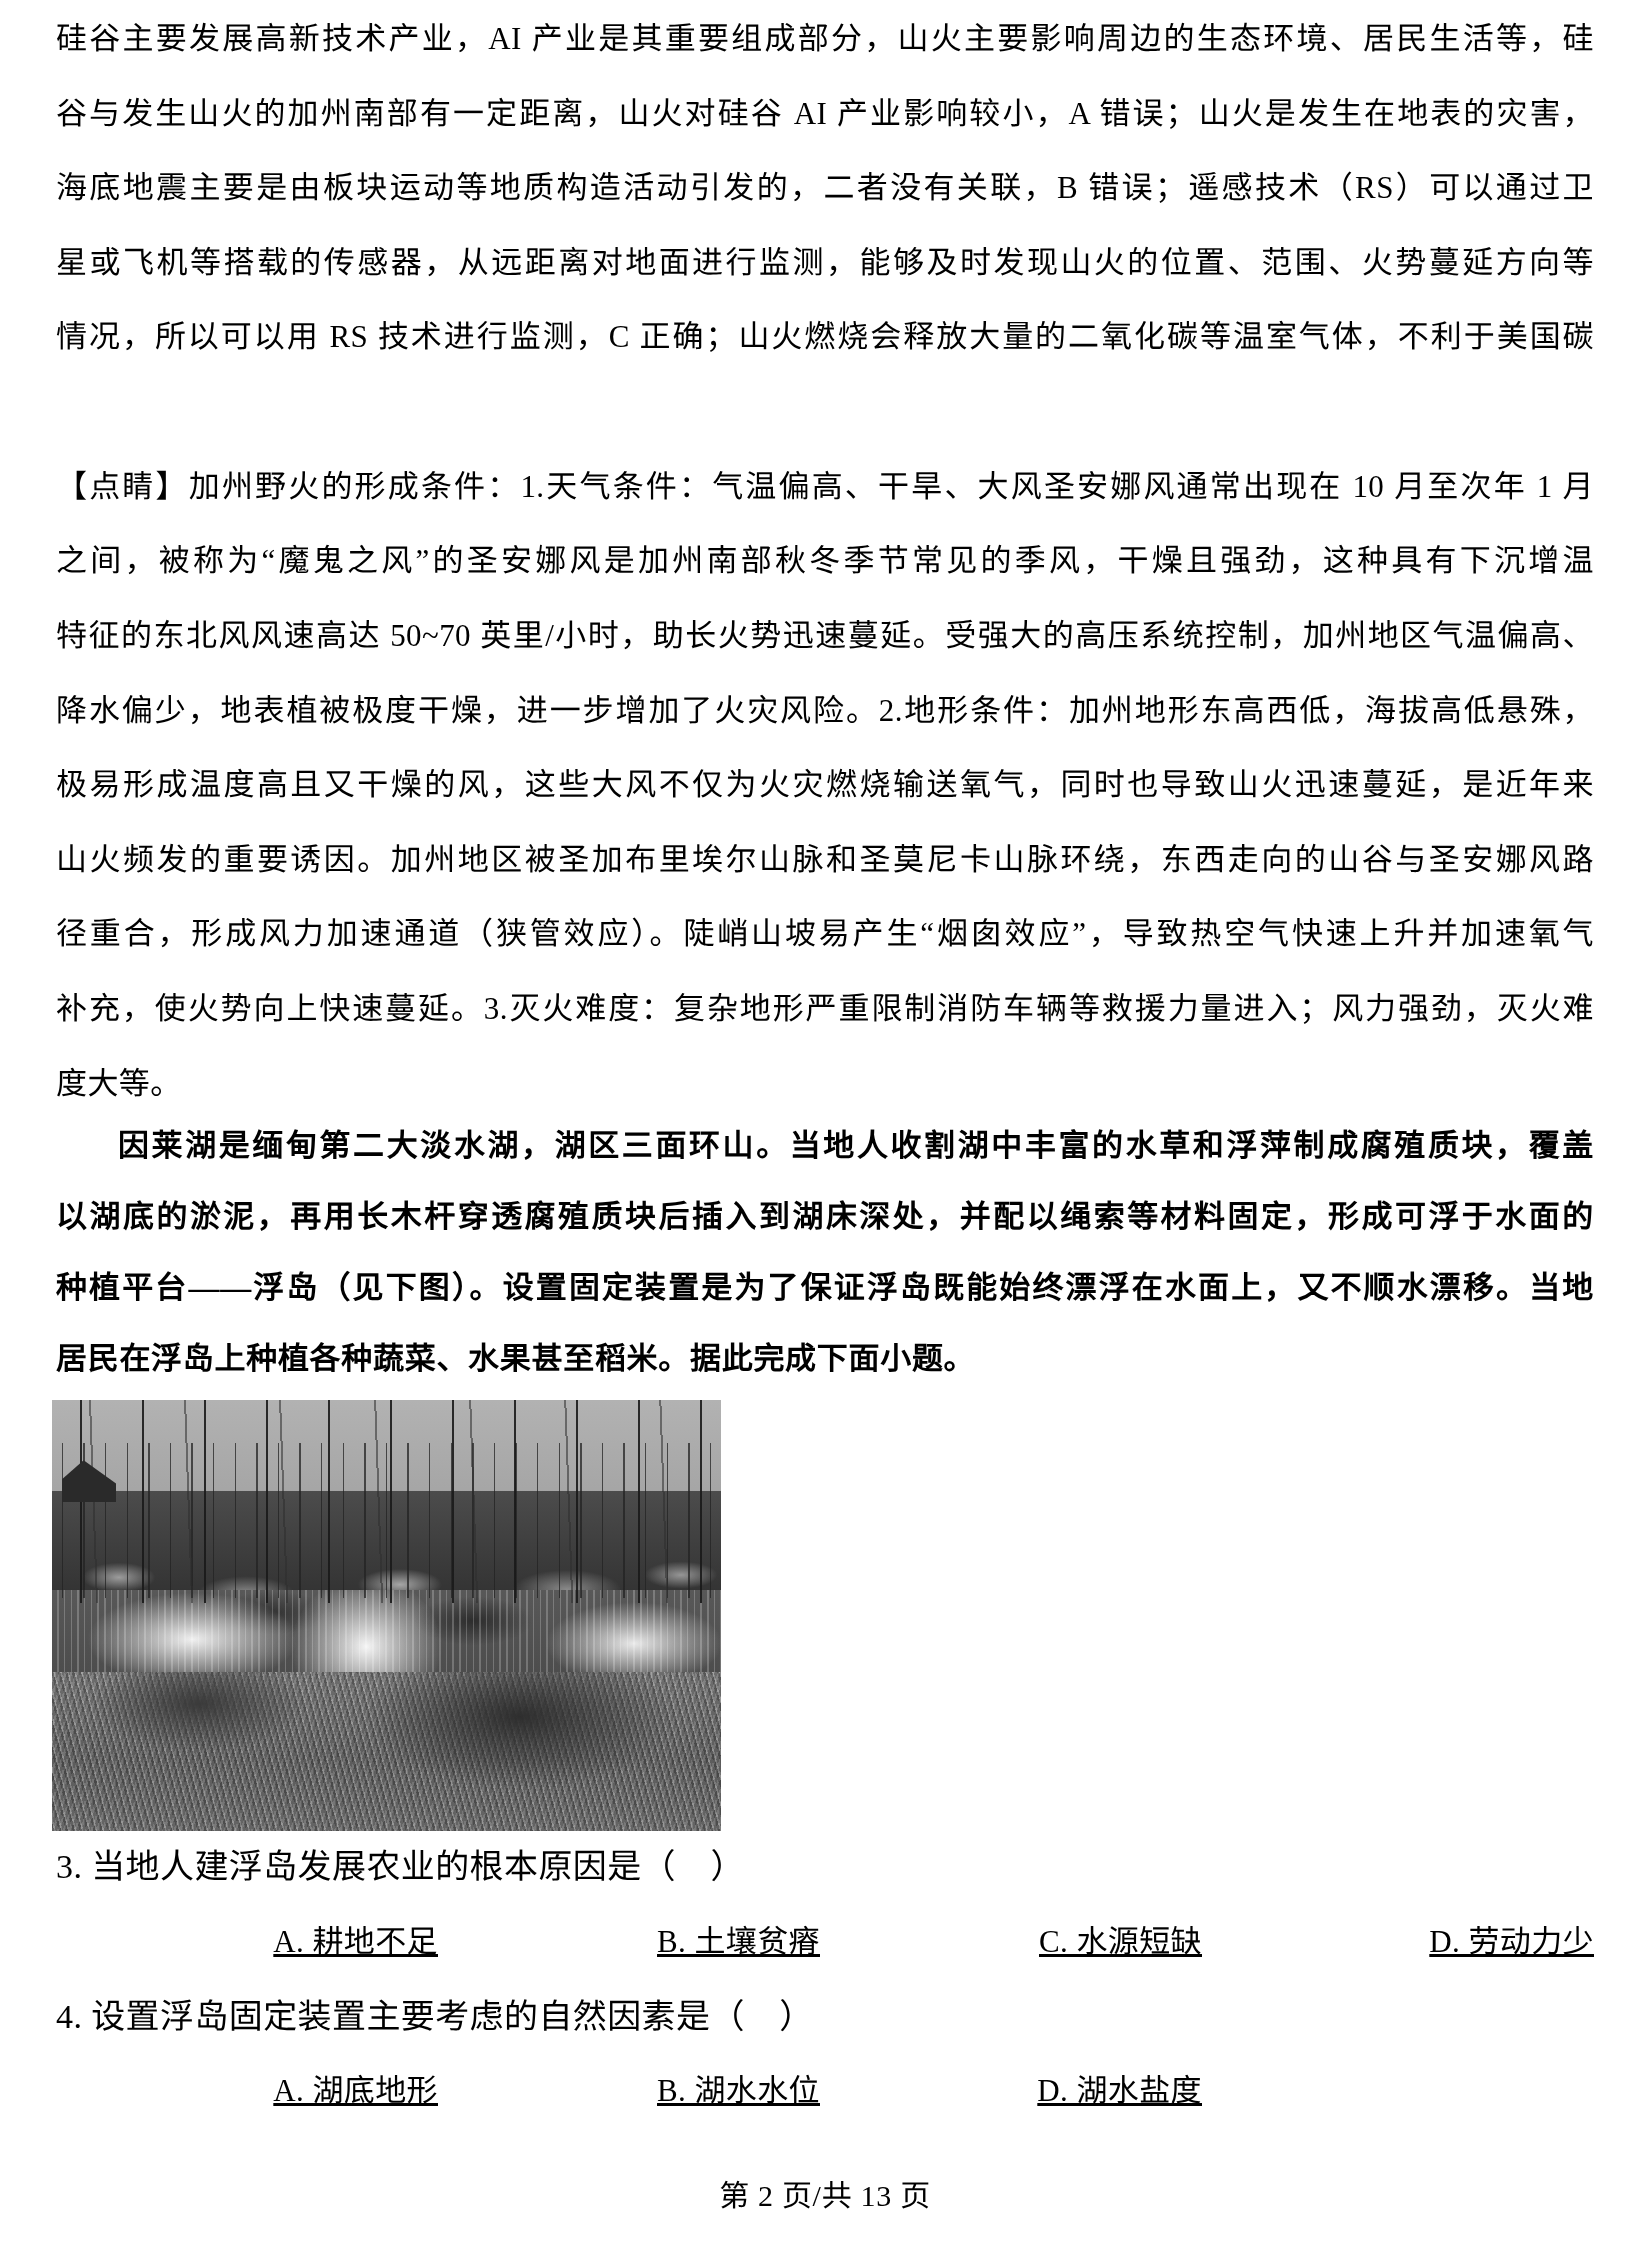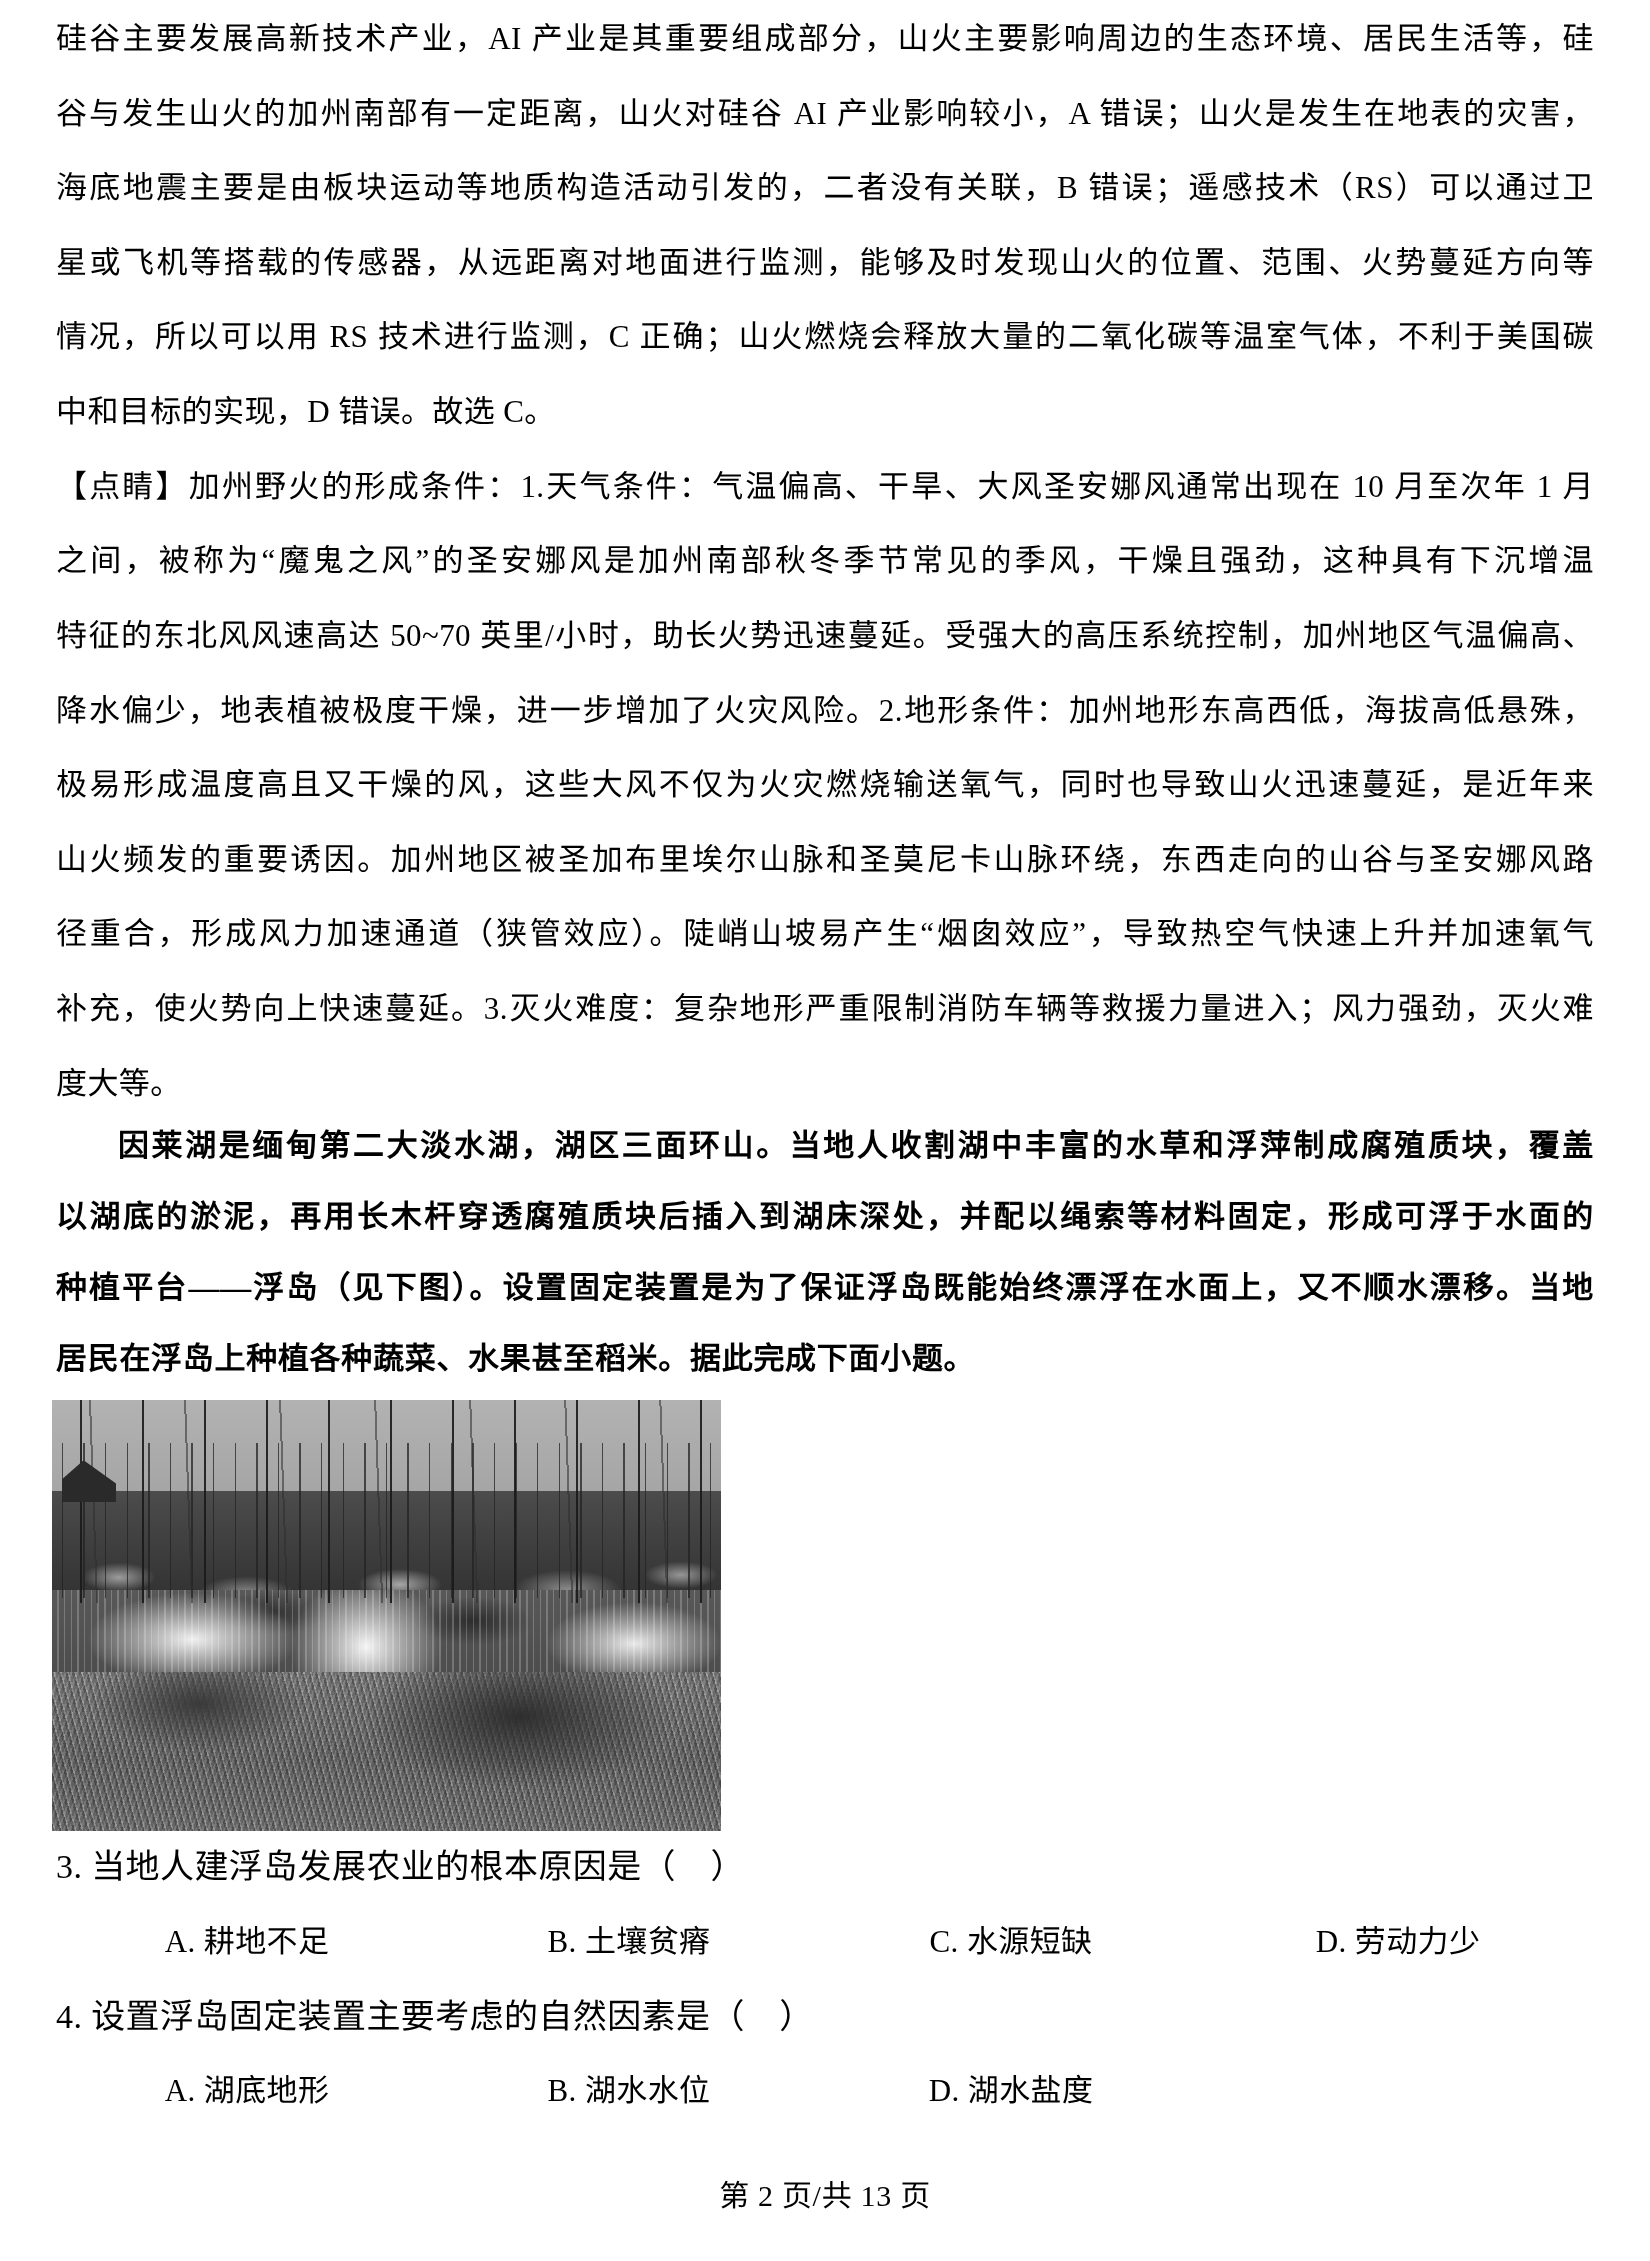--- a/index.html
+++ b/index.html
@@ -76,39 +76,38 @@
   
   .q-stem{
     position:absolute;left:56px;width:1538px;height:60px;
     font-size:34px;line-height:60px;text-align:left;letter-spacing:0.4px;
   }
   .options-row{
     position:absolute;left:56px;width:1538px;height:60px;
     display:grid;grid-template-columns:382px 382px 382px auto;
     font-size:31px;line-height:60px;letter-spacing:0.4px;
   }
-  .option{text-align:center;}
+  .option{text-align:right;text-decoration:underline;}
 
   
   .footer{
     position:absolute;left:0;right:0;top:2170px;height:52px;
     text-align:center;font-size:30px;line-height:52px;letter-spacing:0.7px;
   }
 </style>
 </head>
 <body>
 
 <div class="page">
 
   <div class="line" style="top:9px">硅谷主要发展高新技术产业，AI 产业是其重要组成部分，山火主要影响周边的生态环境、居民生活等，硅</div>
   <div class="line" style="top:84px">谷与发生山火的加州南部有一定距离，山火对硅谷 AI 产业影响较小，A 错误；山火是发生在地表的灾害，</div>
   <div class="line" style="top:158px">海底地震主要是由板块运动等地质构造活动引发的，二者没有关联，B 错误；遥感技术（RS）可以通过卫</div>
   <div class="line" style="top:233px">星或飞机等搭载的传感器，从远距离对地面进行监测，能够及时发现山火的位置、范围、火势蔓延方向等</div>
   <div class="line" style="top:307px">情况，所以可以用 RS 技术进行监测，C 正确；山火燃烧会释放大量的二氧化碳等温室气体，不利于美国碳</div>
-  <div class="line end" style="top:382px">中和目标的实现，D 错误。故选 C。</div>
 
   <div class="line" style="top:457px">【点睛】加州野火的形成条件：1.天气条件：气温偏高、干旱、大风圣安娜风通常出现在 10 月至次年 1 月</div>
   <div class="line" style="top:531px">之间，被称为“魔鬼之风”的圣安娜风是加州南部秋冬季节常见的季风，干燥且强劲，这种具有下沉增温</div>
   <div class="line" style="top:606px">特征的东北风风速高达 50~70 英里/小时，助长火势迅速蔓延。受强大的高压系统控制，加州地区气温偏高、</div>
   <div class="line" style="top:681px">降水偏少，地表植被极度干燥，进一步增加了火灾风险。2.地形条件：加州地形东高西低，海拔高低悬殊，</div>
   <div class="line" style="top:755px">极易形成温度高且又干燥的风，这些大风不仅为火灾燃烧输送氧气，同时也导致山火迅速蔓延，是近年来</div>
   <div class="line" style="top:830px">山火频发的重要诱因。加州地区被圣加布里埃尔山脉和圣莫尼卡山脉环绕，东西走向的山谷与圣安娜风路</div>
   <div class="line" style="top:904px">径重合，形成风力加速通道（狭管效应）。陡峭山坡易产生“烟囱效应”，导致热空气快速上升并加速氧气</div>
   <div class="line" style="top:979px">补充，使火势向上快速蔓延。3.灭火难度：复杂地形严重限制消防车辆等救援力量进入；风力强劲，灭火难</div>
   <div class="line end" style="top:1054px">度大等。</div>

